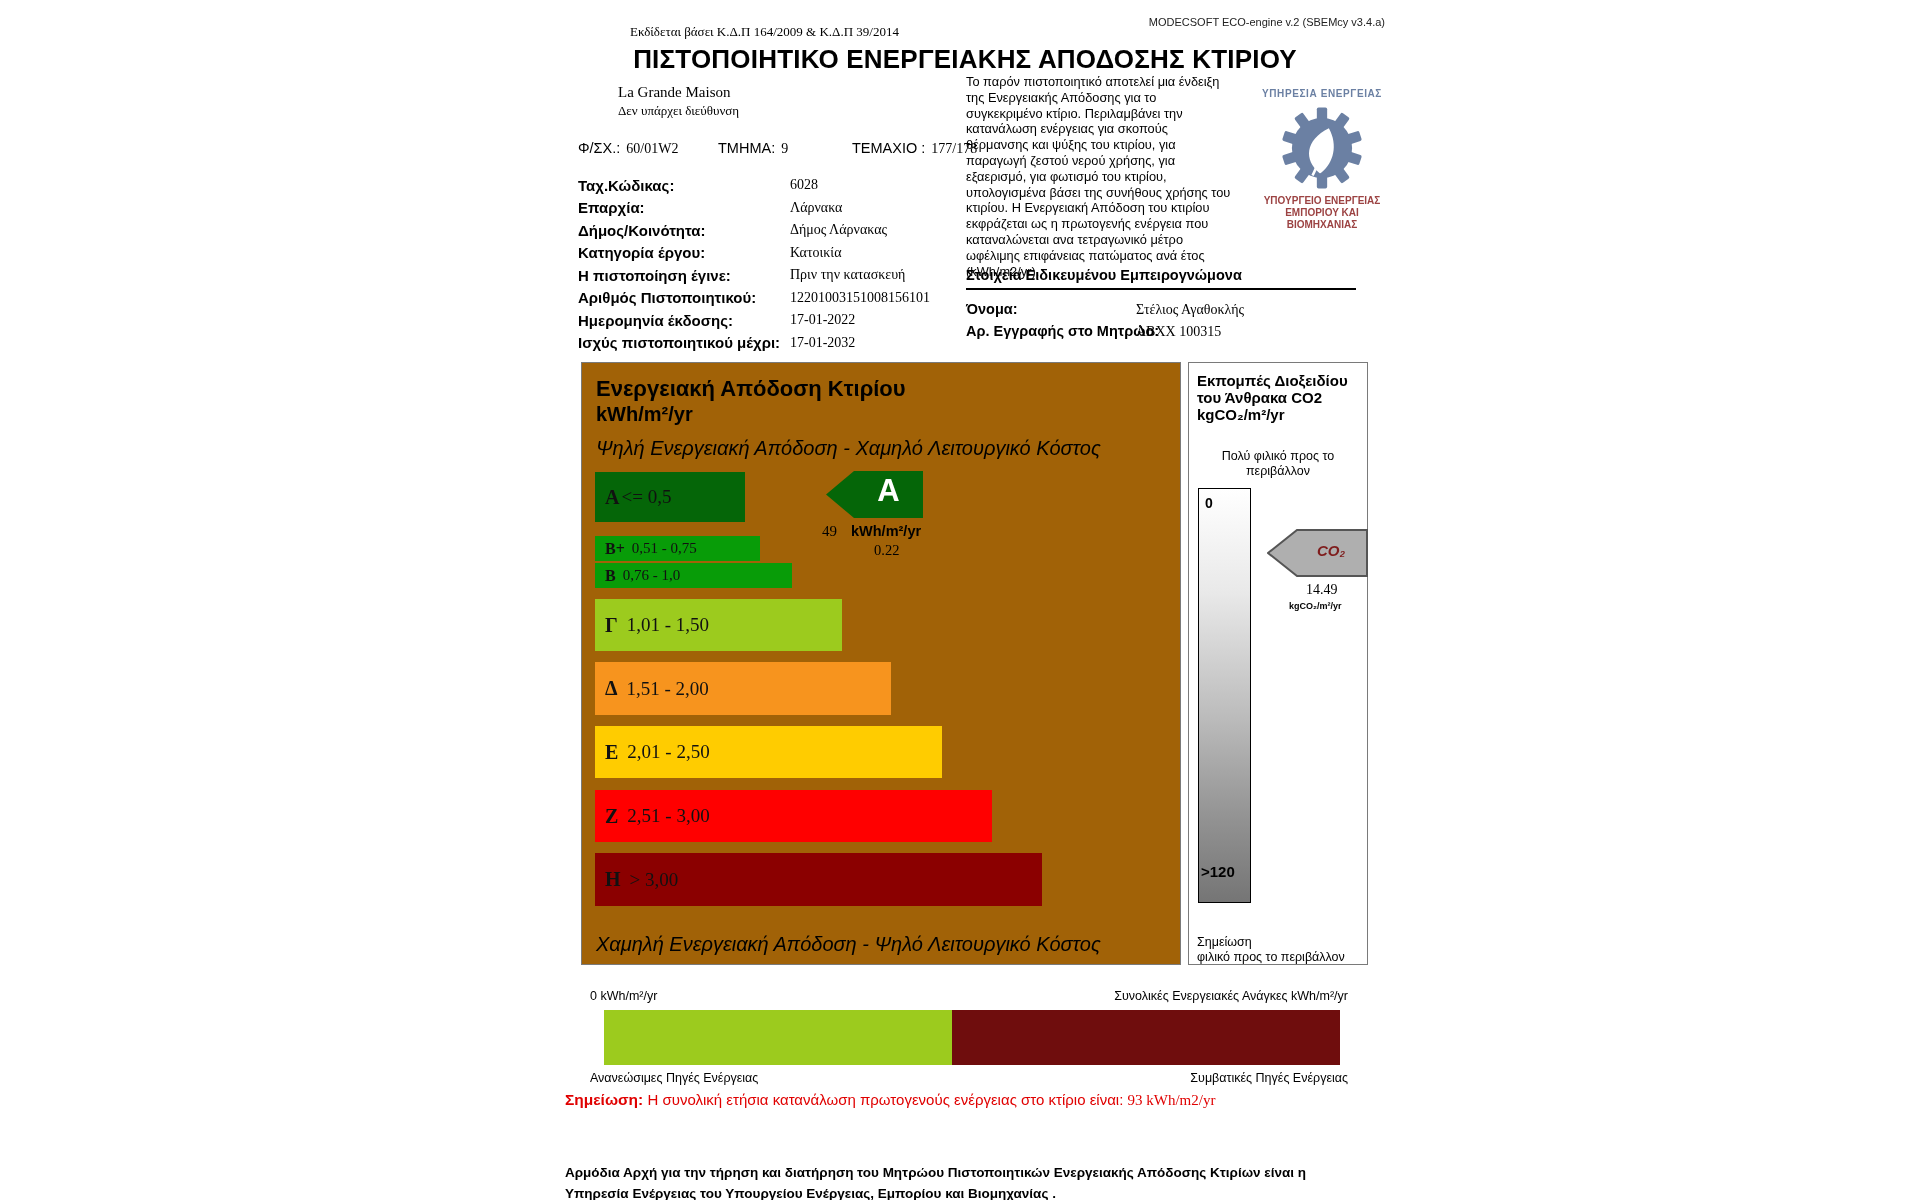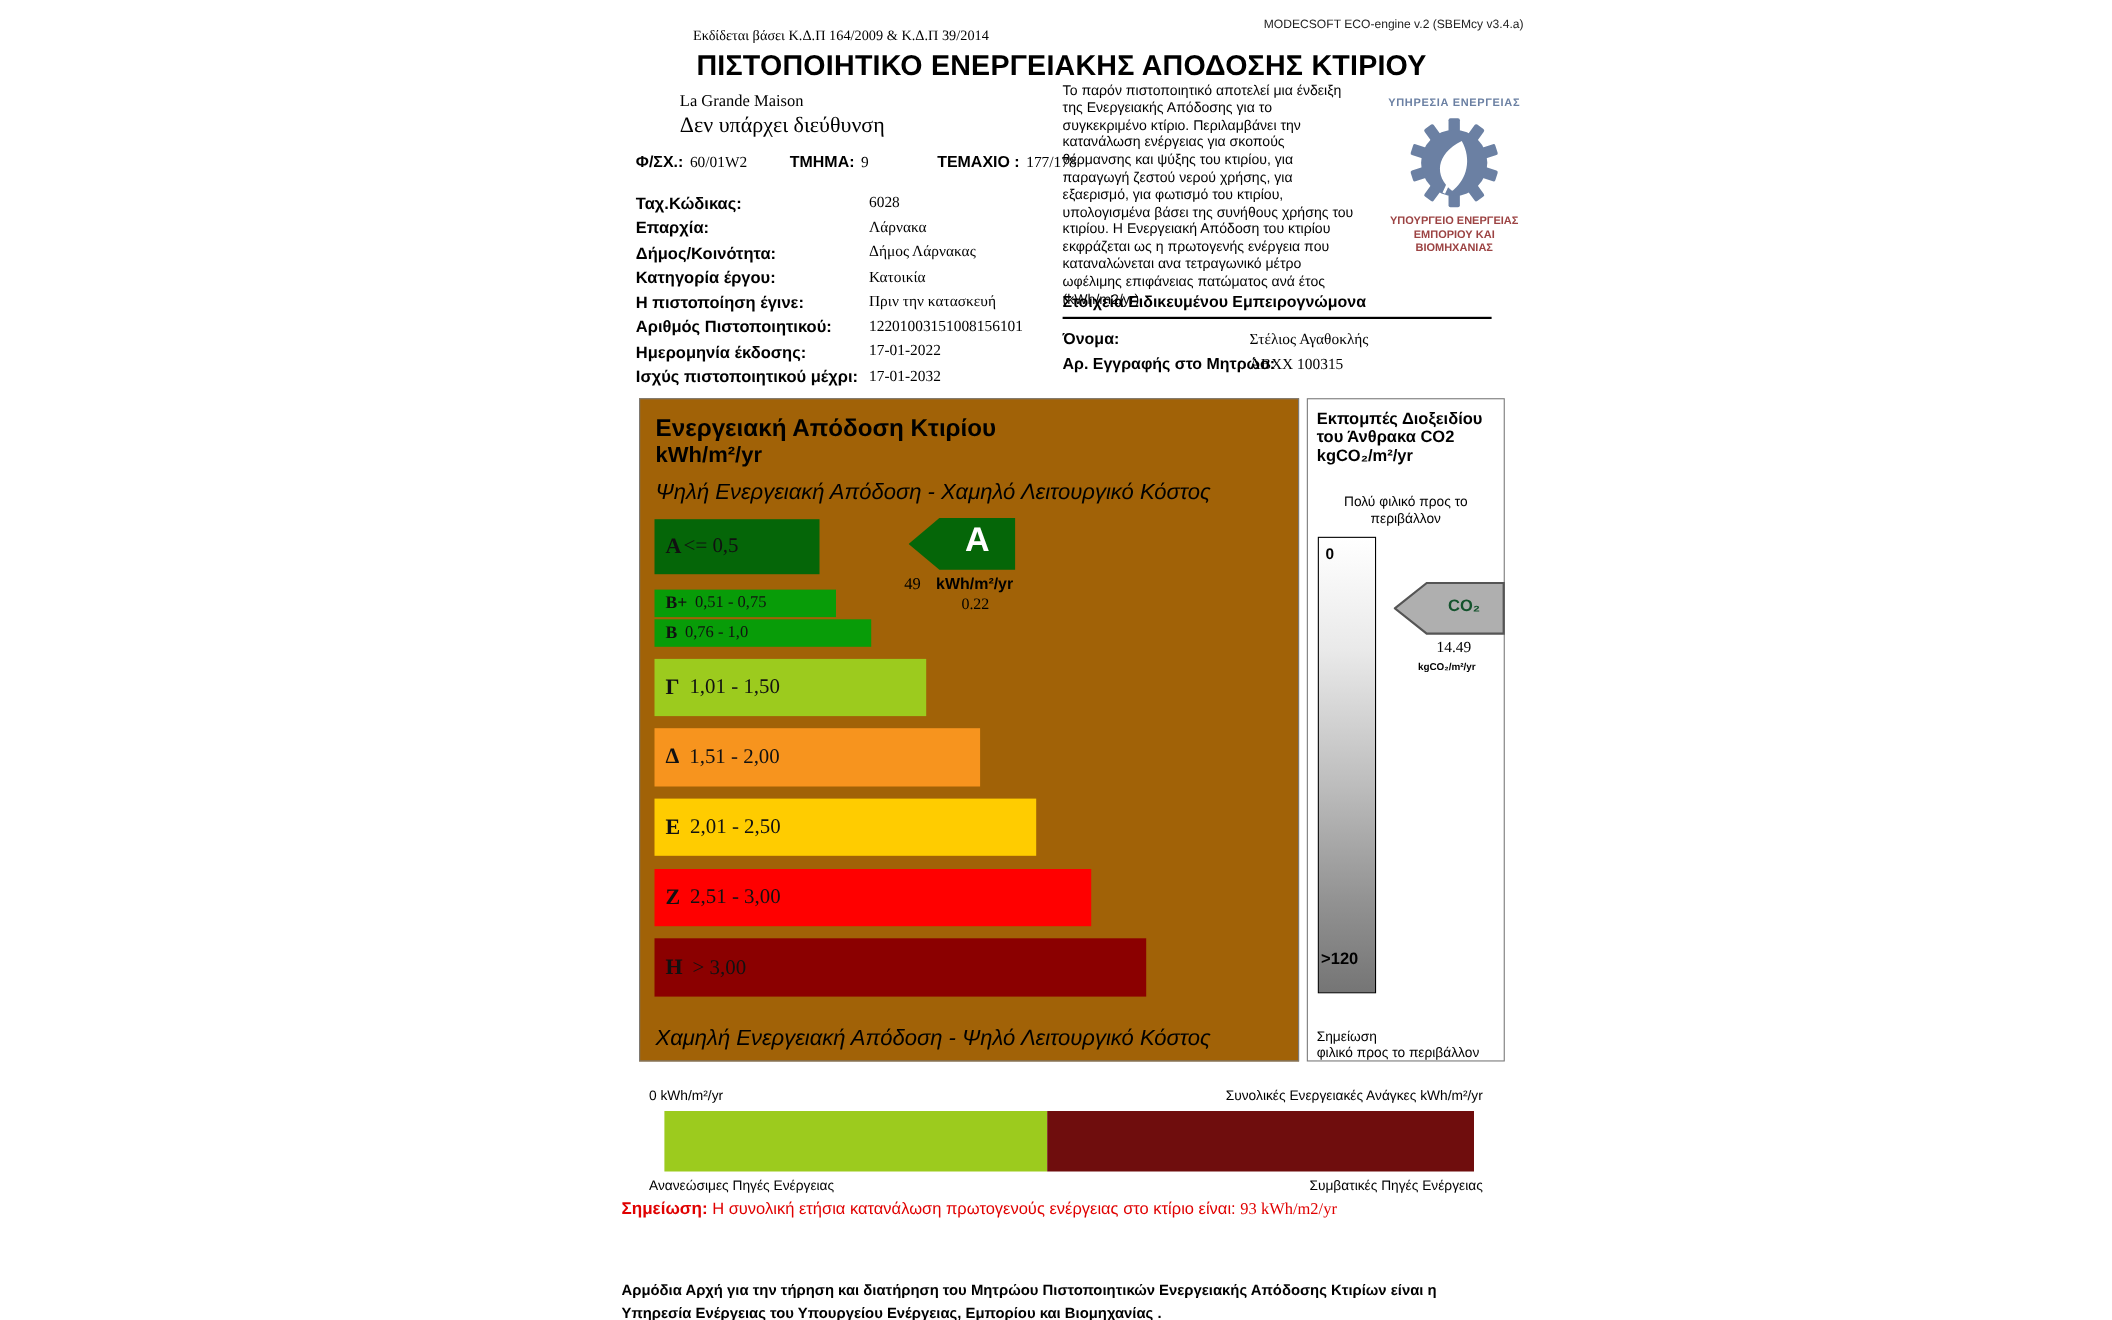--- a/index.html
+++ b/index.html
@@ -10,25 +10,25 @@
   html,body{width:1920px;height:1200px;background:#ffffff;overflow:hidden;}
   body{font-family:var(--sans);color:#000;}
   .page{position:relative;width:1920px;height:1200px;background:#fff;}
   .abs{position:absolute;}
 
   
   .issued-note{left:630px;top:24px;font-size:13px;font-family:var(--serif);}
   .engine-note{right:535px;top:16px;font-size:11px;color:#222;}
   .doc-title{left:575px;top:44px;width:780px;text-align:center;font-size:26px;font-weight:bold;letter-spacing:.2px;}
   .building-name{left:618px;top:84px;font-family:var(--serif);font-size:15px;}
-  .building-address{left:618px;top:103px;font-family:var(--serif);font-size:20px;}
+  .building-address{left:618px;top:103px;font-family:var(--serif);font-size:13px;}
 
   
   .plot-row{top:140px;font-size:14.5px;}
-  .plot-label{font-weight:bold;}
+  .plot-label{font-weight:normal;}
   .plot-value{font-family:var(--serif);font-size:14px;margin-left:6px;}
   .pr-fsx{left:578px;} .pr-tmima{left:718px;} .pr-temaxio{left:852px;}
 
   
   .details{left:578px;top:174px;width:400px;}
   .detail-row{display:flex;height:22.5px;align-items:center;}
   .detail-label{width:212px;font-weight:bold;font-size:15px;}
   .detail-value{font-family:var(--serif);font-size:14px;}
 
   
@@ -77,21 +77,21 @@
 
   
   .co2-box{left:1188px;top:362px;width:180px;height:603px;border:1px solid #7a7a7a;}
   .co2-title{left:8px;top:9px;font-weight:bold;font-size:15px;line-height:17px;}
   .co2-top-label{left:0;top:86px;width:100%;text-align:center;font-size:12.5px;line-height:15px;}
   .co2-scale{left:9px;top:125px;width:53px;height:415px;border:1px solid #000;
     background:linear-gradient(to bottom,#ffffff 0%,#e9e9e9 25%,#bcbcbc 55%,#929292 80%,#757575 100%);}
   .co2-zero{left:16px;top:132px;font-weight:bold;font-size:14px;}
   .co2-max{left:12px;top:500px;font-weight:bold;font-size:15px;}
   .co2-arrow{left:78px;top:164px;width:102px;height:52px;}
-  .co2-arrow-label{position:absolute;left:30px;top:15px;width:68px;text-align:center;font-weight:bold;font-size:15px;color:#14532d;}
+  .co2-arrow-label{position:absolute;left:30px;top:15px;width:68px;text-align:center;font-weight:bold;font-size:15px;color:#7f1d1d;font-style:italic;}
   .co2-value{left:117px;top:219px;font-family:var(--serif);font-size:14px;}
   .co2-unit{left:100px;top:238px;font-weight:bold;font-size:9px;}
   .co2-bottom-label{left:8px;top:572px;font-size:12.5px;line-height:15px;}
 
   
   .tb-left-label{left:590px;top:989px;font-size:12.5px;}
   .tb-right-label{right:572px;top:989px;font-size:12.5px;}
   .totals-bar{left:604px;top:1010px;width:736px;height:55px;display:flex;}
   .tb-seg{height:100%;}
   .tb-below-left{left:590px;top:1071px;font-size:12.5px;}

